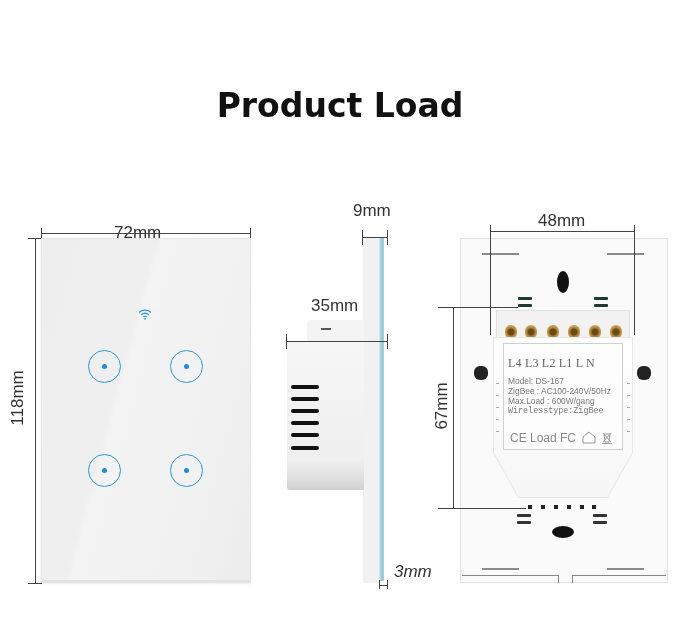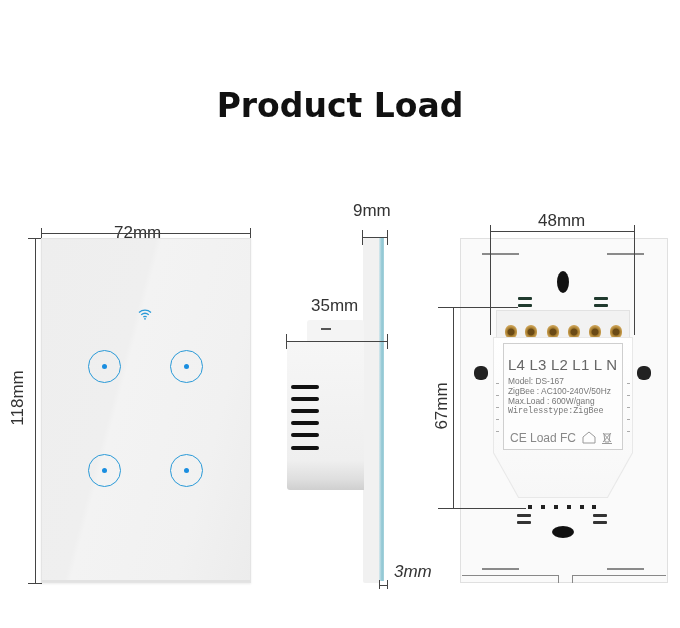--- a/index.html
+++ b/index.html
@@ -66,21 +66,21 @@
     }
     .back-module-inner {
       left: 494px; top: 338px; width: 138px; height: 159px;
       background: linear-gradient(180deg, #ffffff, #f7f7f7);
       clip-path: polygon(0 0, 100% 0, 100% 72%, 82% 100%, 18% 100%, 0 72%);
     }
     .label-box {
       left: 503px; top: 343px; width: 120px; height: 107px;
       border: 1px solid #cfcfcf; background: #fdfdfd;
     }
-    .terminals { font-size: 15px; color: #666; letter-spacing: 0.2px; white-space: nowrap; }
+    .terminals { font-size: 12px; color: #666; letter-spacing: 0.2px; white-space: nowrap; font-family: Liberation Serif, serif; }
     .spec { font-size: 8.4px; color: #777; white-space: nowrap; line-height: 10.5px; }
     .cert { font-size: 12px; color: #888; white-space: nowrap; }
 
     .terminal-screw {
       width: 12px; height: 14px; border-radius: 6px;
       background: radial-gradient(circle at 50% 50%, #6a4a16 0 3px, #a57c2f 4px, #c99f52 6px);
     }
     .terminal-block { background: #f2f2f2; border: 1px solid #e2e2e2; }
     .slot { background: #333; border-radius: 1px; }
     .slot-green { background: #203a2e; border-radius: 1px; }

